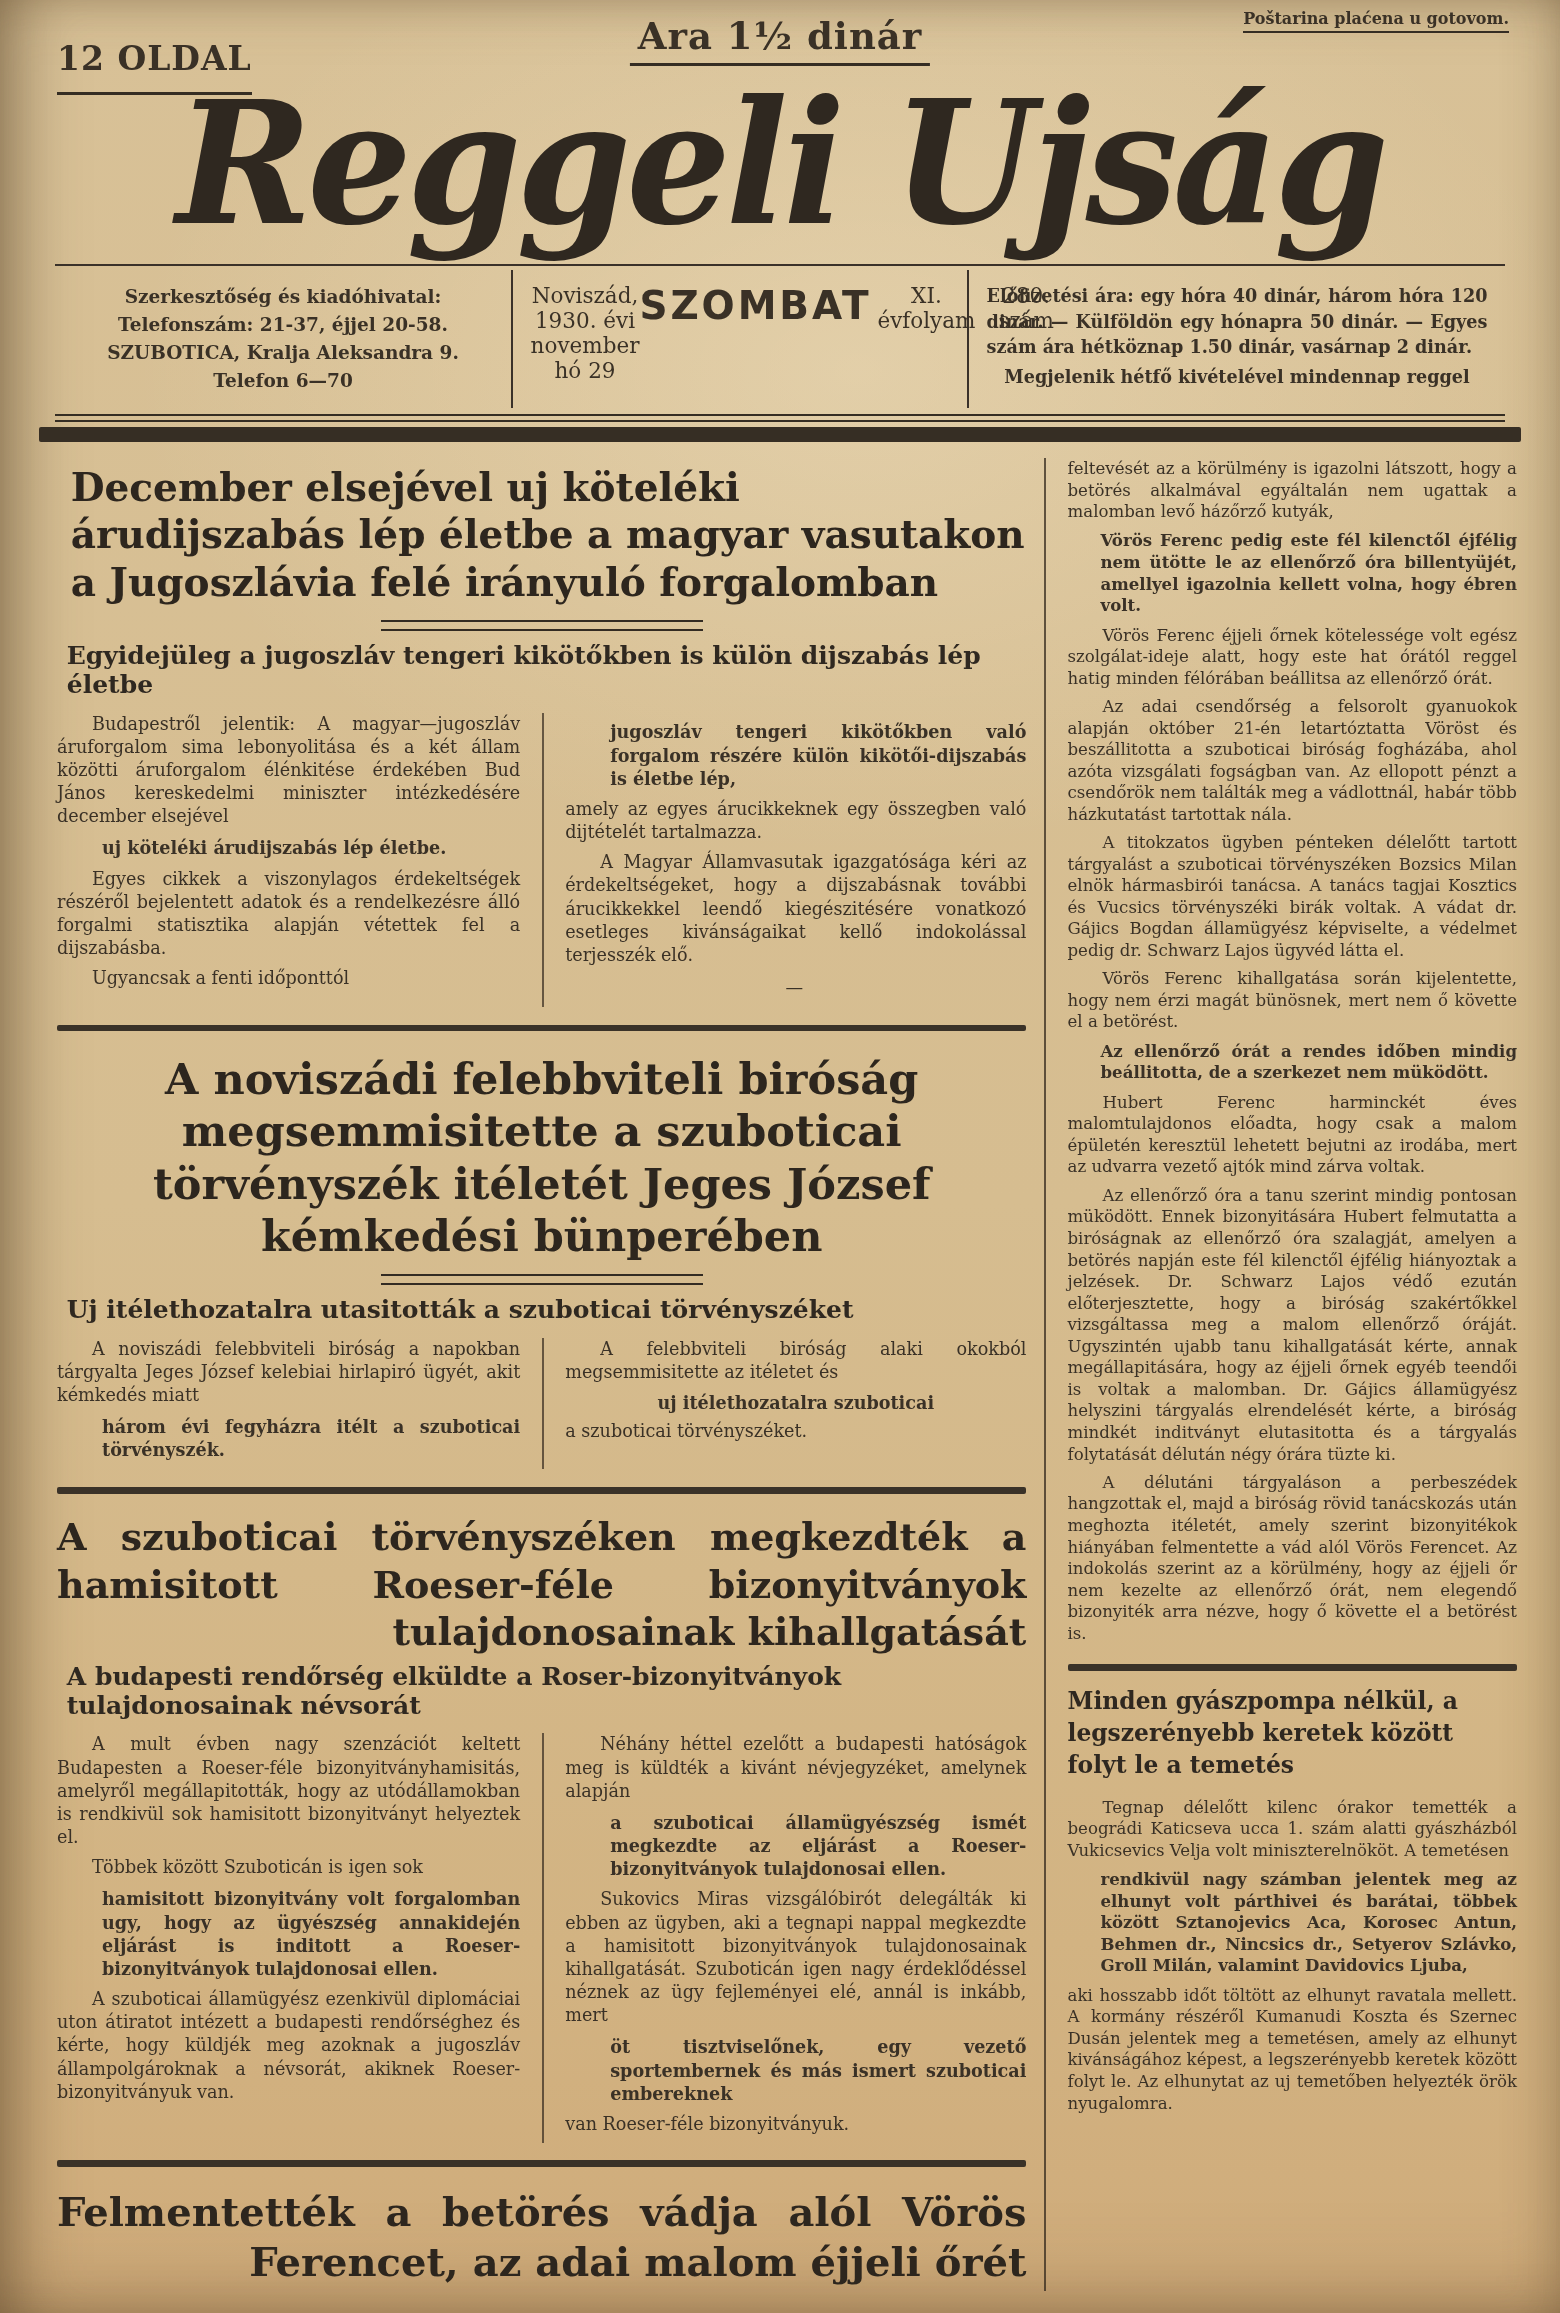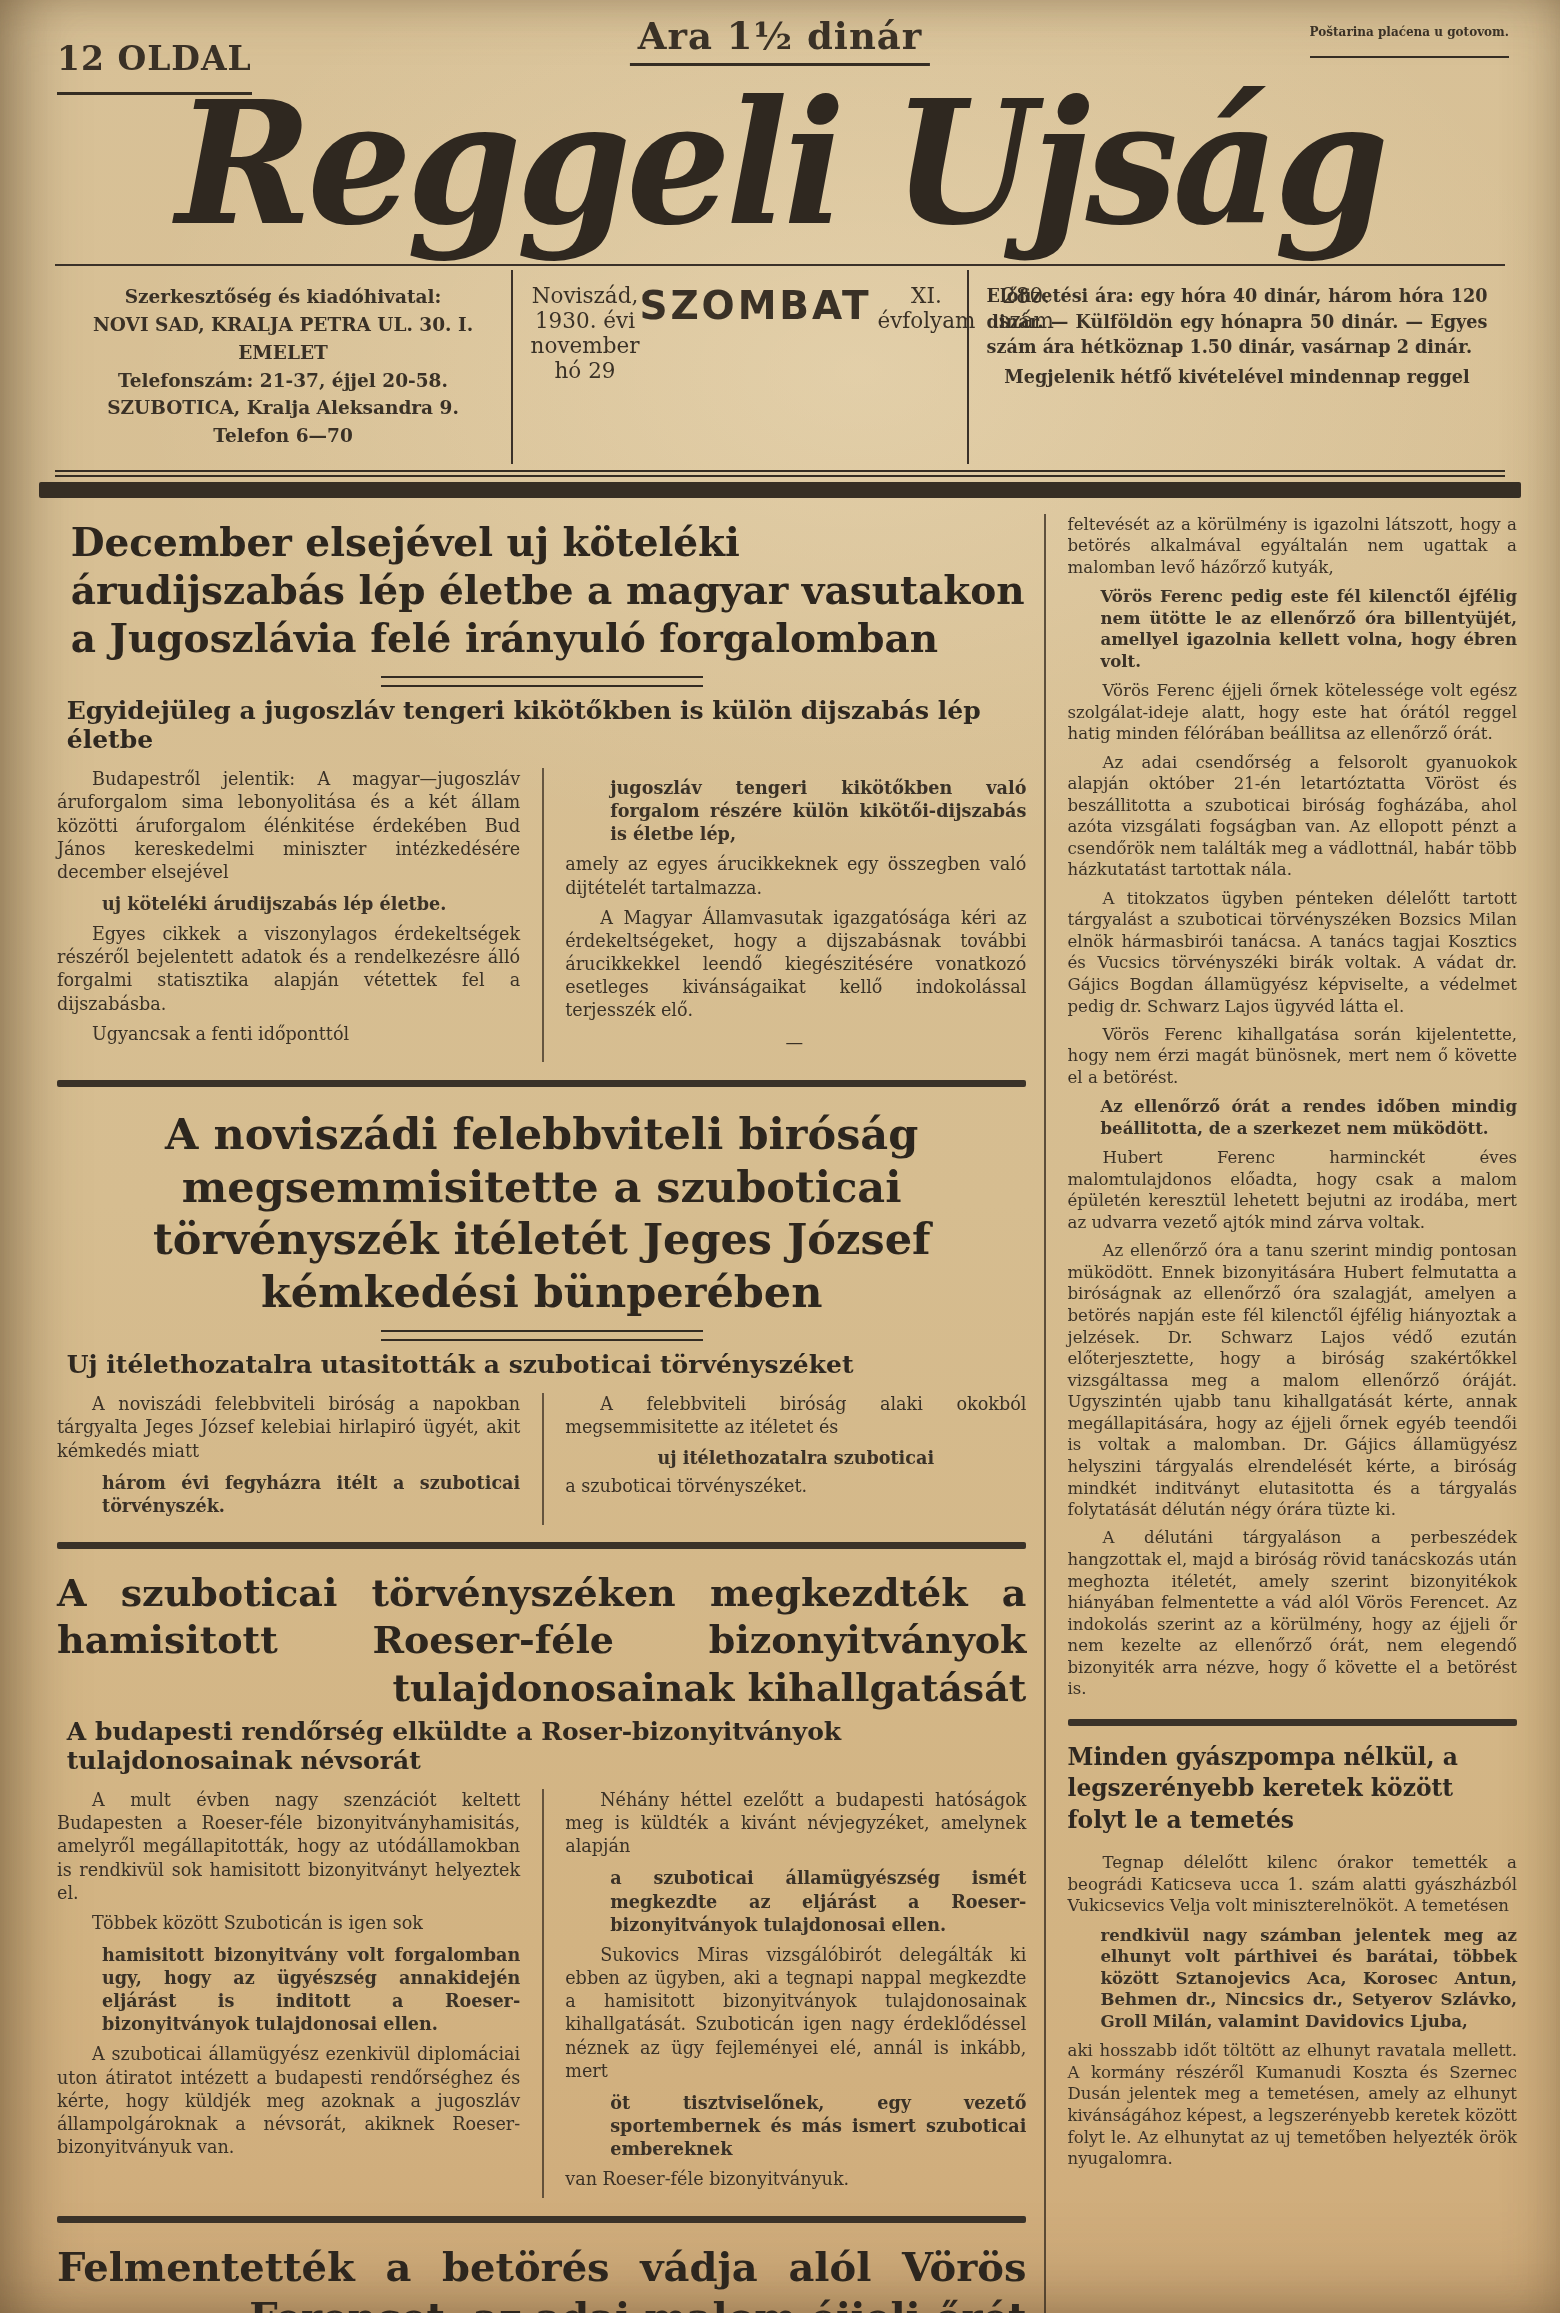--- a/index.html
+++ b/index.html
@@ -16,22 +16,22 @@
       inset -27px 0 59px -33px rgba(88,68,42,0.42),
       inset 0 -49px 88px -45px rgba(120,90,55,0.5),
       inset 0 33px 68px -43px rgba(120,95,60,0.35);
   }
   
   .topbar { position:relative; height:76px; }
   .pages-label { position:absolute; left:57px; top:39px; font-size:33px; font-weight:bold;
     border-bottom:3.9px solid #352d23; padding-bottom:14px; letter-spacing:1px; }
   .price-label { position:absolute; left:50%; transform:translateX(-50%); top:13.7px; font-size:37px;
     font-weight:bold; border-bottom:3.9px solid #352d23; padding:0 7.8px 4.9px; letter-spacing:1px; }
-  .postage-label { position:absolute; right:51px; top:25px; font-size:12px; font-weight:bold;
-    border-bottom:2.9px solid #352d23; padding-bottom:17px; }
+  .postage-label { position:absolute; right:51px; top:9px; font-size:16px; font-weight:bold;
+    border-bottom:2.9px solid #352d23; padding-bottom:3px; }
   
   .masthead { margin:2px 0 0; text-align:center; font-family:"DejaVu Serif", serif;
     font-style:italic; font-weight:bold; font-size:164px; line-height:1.05; letter-spacing:-4.9px;
     color:#2f2820; transform:scaleY(1.04); }
   
   .info-bar { display:flex; align-items:stretch; margin:13.7px 55px 0 55px;
     border-top:2px solid #3a3129; padding-top:3.9px; }
   .info-box { padding:13.7px 17.6px; box-sizing:border-box; }
   .info-office { width:456px; text-align:center; font-size:18.5px; line-height:1.5; }
   .info-office .b1 { font-weight:bold; }
@@ -84,21 +84,20 @@
     <div class="pages-label">12 OLDAL</div>
     <div class="price-label">Ara 1½ dinár</div>
     <div class="postage-label">Poštarina plaćena u gotovom.</div>
   </div>
 
   <h1 class="masthead">Reggeli Ujság</h1>
 
   <div class="info-bar">
     <div class="info-box info-office">
       <div class="b1">Szerkesztőség és kiadóhivatal:</div>
-      <div class="b1">NOVI SAD, KRALJA PETRA UL. 30. I. EMELET</div>
       <div class="b1">Telefonszám: 21-37, éjjel 20-58.</div>
       <div class="b1">SZUBOTICA, Kralja Aleksandra 9. Telefon 6—70</div>
     </div>
     <div class="info-box info-issue">
       <div class="issue-date">Noviszád, 1930. évi november hó 29</div>
       <div class="issue-day">SZOMBAT</div>
       <div class="issue-row">
         <span>XI. évfolyam</span>
         <span>280. szám</span>
       </div>

